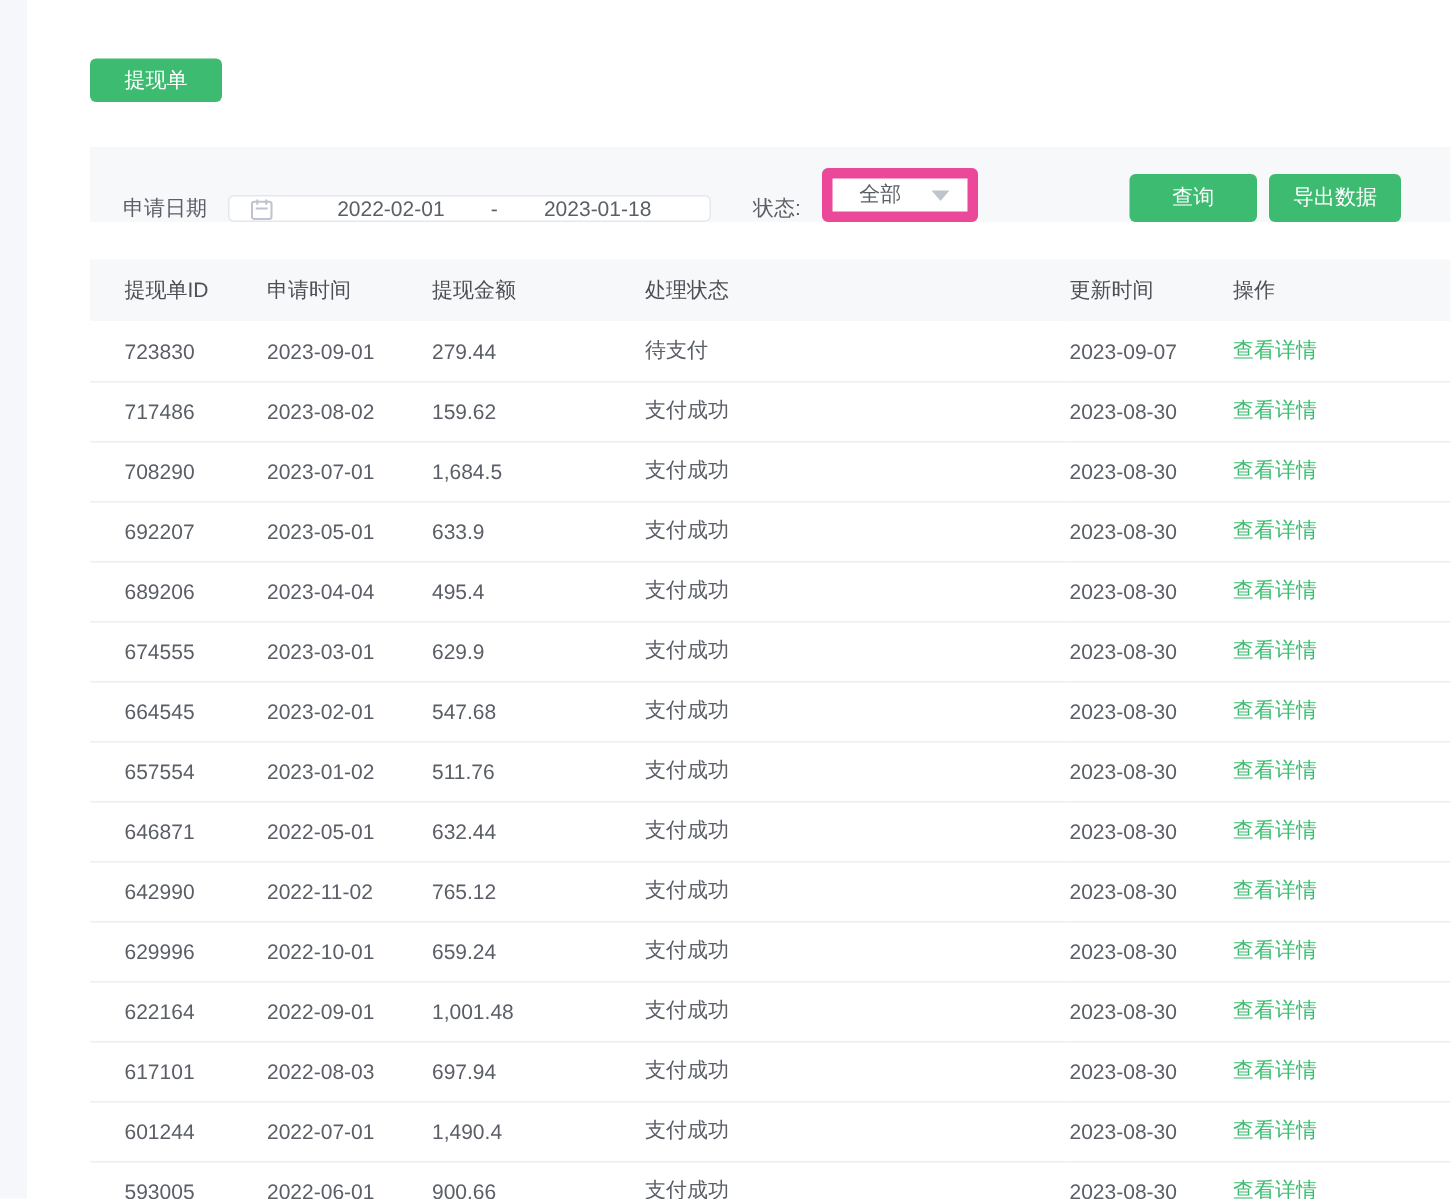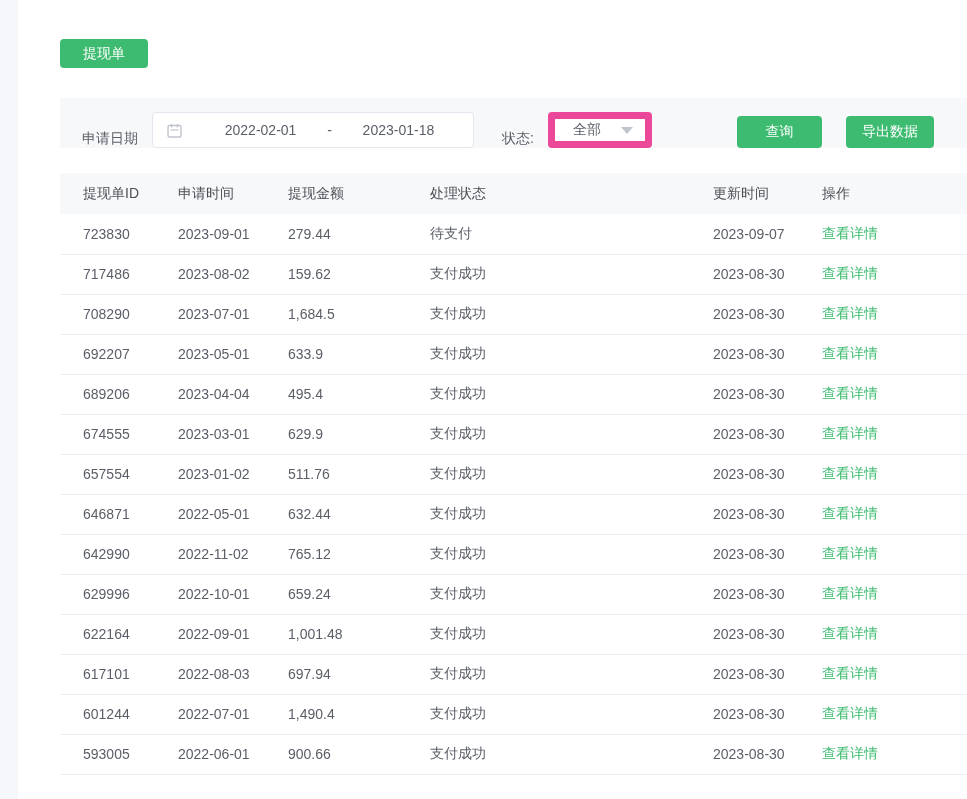--- a/index.html
+++ b/index.html
@@ -38,21 +38,21 @@
     height: 50px;
     background: #f7f8fa;
     display: flex;
     align-items: flex-end;
     padding: 0 33px 0 22px;
     font-size: 14px;
     color: #5a5e66;
   }
   .filter-label { margin-right: 14px; white-space: nowrap; }
   .date-range {
-    width: 322px; height: 36px;
+    width: 322px; height: 18px;
     background: #fff;
     border: 1px solid #e4e7ed;
     border-radius: 4px;
     display: flex;
     align-items: center;
     padding: 0 12px 0 14px;
   }
   .cal-icon { display: inline-flex; margin-right: 16px; }
   .date-text { flex: 1; text-align: center; color: #5a5e66; }
   .date-sep { color: #5a5e66; padding: 0 4px; }
@@ -67,21 +67,21 @@
     justify-content: space-between;
     padding: 0 12px 0 18px;
     cursor: pointer;
   }
   .caret-down {
     width: 0; height: 0;
     border-left: 6px solid transparent;
     border-right: 6px solid transparent;
     border-top: 7px solid #c0c4cc;
   }
-  .filter-actions { margin-left: auto; display: flex; gap: 24px; }
+  .filter-actions { margin-left: auto; display: flex; gap: 8px; }
   .action-btn {
     height: 32px;
     min-width: 85px;
     padding: 0 16px;
     background: #3dbb70;
     color: #fff;
     border: none; border-radius: 4px;
     font-size: 14px;
     cursor: pointer;
     font-family: "Liberation Sans", sans-serif;
@@ -215,20 +215,28 @@
           </tr>
           <tr>
             <td>674555</td>
             <td>2023-03-01</td>
             <td>629.9</td>
             <td>支付成功</td>
             <td>2023-08-30</td>
             <td><a class="detail-link">查看详情</a></td>
           </tr>
           <tr>
+            <td>664545</td>
+            <td>2023-02-01</td>
+            <td>547.68</td>
+            <td>支付成功</td>
+            <td>2023-08-30</td>
+            <td><a class="detail-link">查看详情</a></td>
+          </tr>
+          <tr>
             <td>657554</td>
             <td>2023-01-02</td>
             <td>511.76</td>
             <td>支付成功</td>
             <td>2023-08-30</td>
             <td><a class="detail-link">查看详情</a></td>
           </tr>
           <tr>
             <td>646871</td>
             <td>2022-05-01</td>

